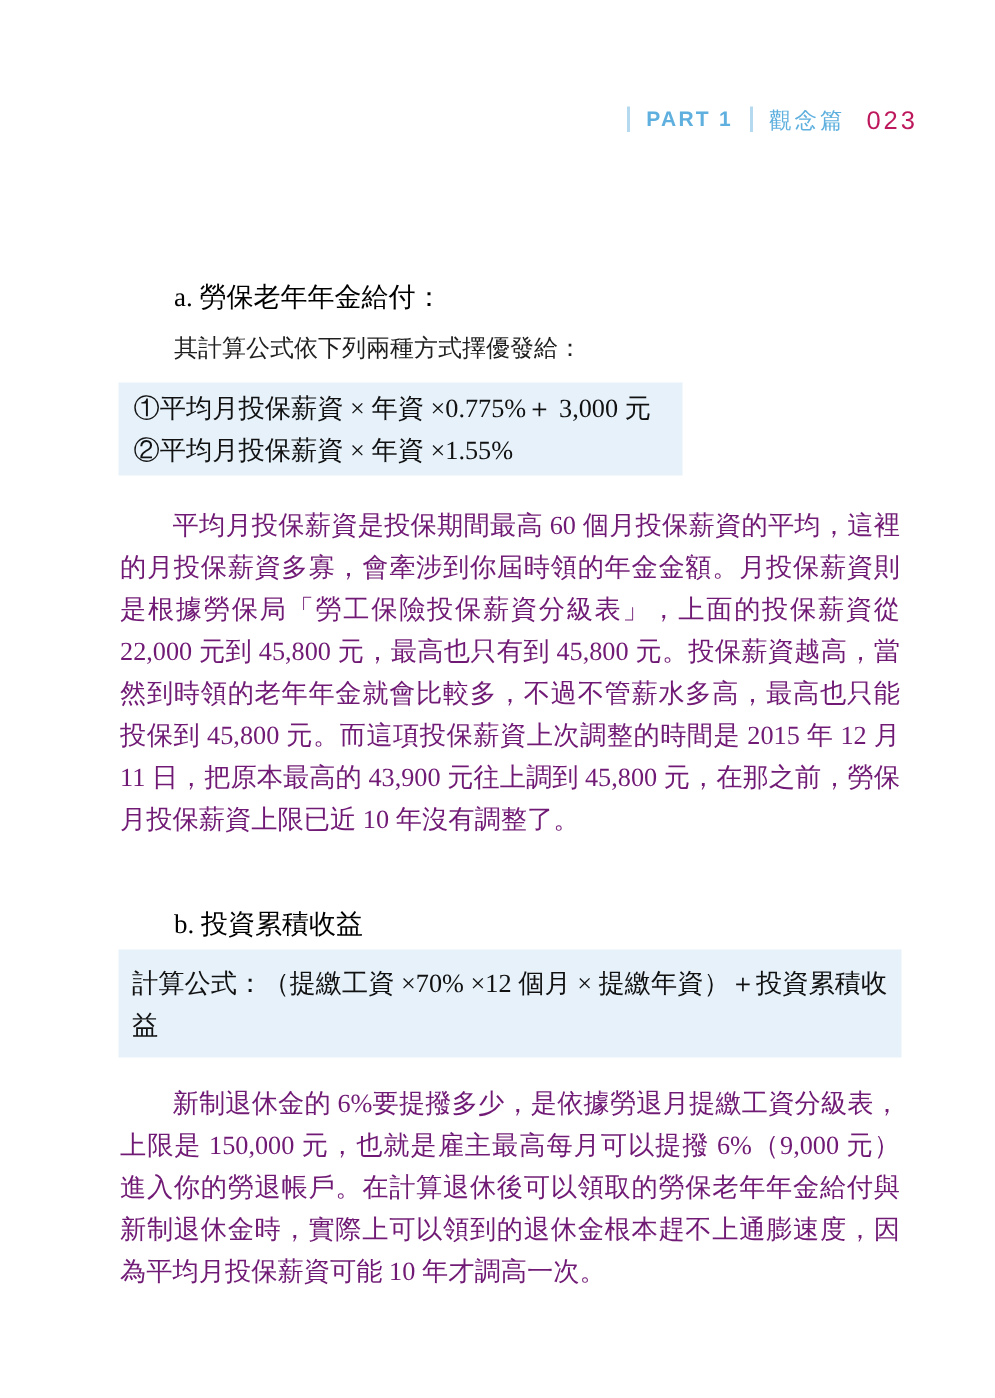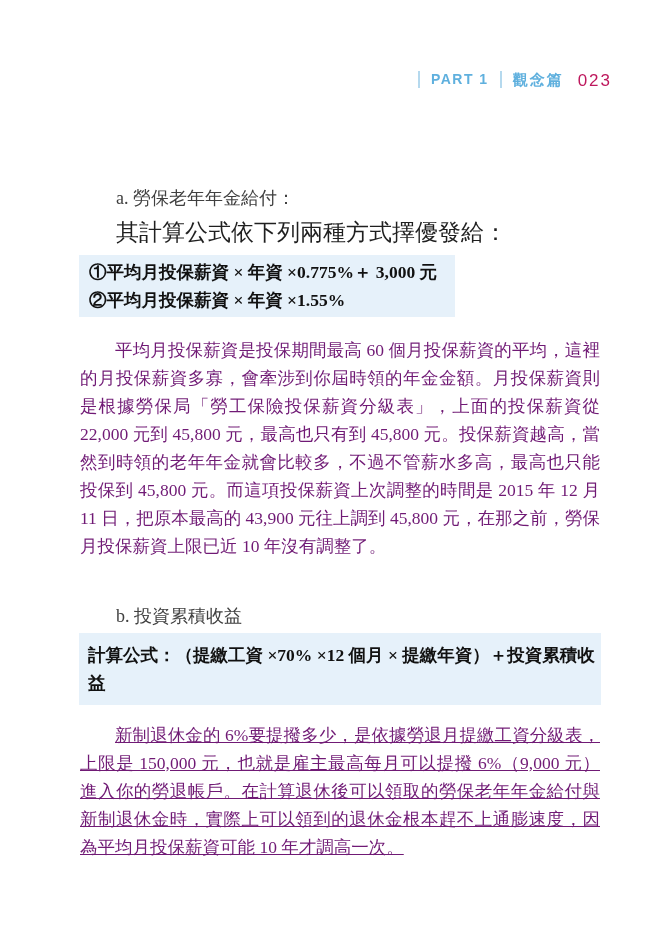--- a/index.html
+++ b/index.html
@@ -33,53 +33,53 @@
   }
   .hdr-part {
     color: #5fb0de;
     font-weight: bold;
     font-size: 14px;
     letter-spacing: 1.5px;
     margin: 0 11px;
   }
   .hdr-section {
     color: #5fb0de;
-    font-weight: bold;
+    font-weight: normal;
     font-size: 15px;
     letter-spacing: 2px;
     margin: 0 14px 0 11px;
   }
   .hdr-pagenum {
     color: #be185d;
     font-size: 17px;
     letter-spacing: 2px;
   }
 
   
   .content {
     position: absolute;
     left: 79px;
     top: 184px;
     width: 522px;
   }
   .section-heading {
-    color: #404040;
+    color: #000000;
     font-size: 18px;
     line-height: 28px;
     padding-left: 37px;
   }
   .intro-line {
-    font-size: 23px;
+    font-size: 16px;
     line-height: 28px;
     padding-left: 37px;
     margin-top: 7px;
   }
   .formula-box {
     background: #e6f1fa;
-    font-weight: bold;
+    font-weight: normal;
     font-size: 17.5px;
     box-sizing: border-box;
     color: #111111;
   }
   .formula-box.box-a {
     width: 376px;
     margin-top: 8px;
     padding: 3px 0 3px 10px;
     line-height: 28px;
   }
@@ -96,21 +96,20 @@
     text-indent: 2em;
     margin: 1px;
     margin-top: 19px;
     color: #701a75;
   }
   .heading-b {
     margin-top: 42px;
   }
   .para-b {
     margin-top: 16px;
-    text-decoration: underline;
   }
 </style>
 </head>
 <body>
 
 <div class="page">
 
   <div class="page-header">
     <div class="hdr-sep"></div>
     <span class="hdr-part">PART 1</span>

